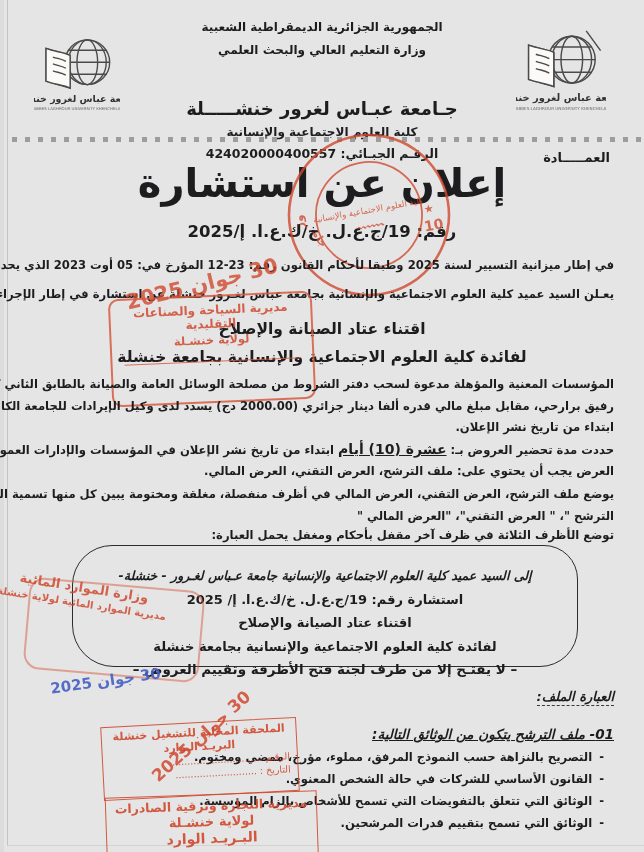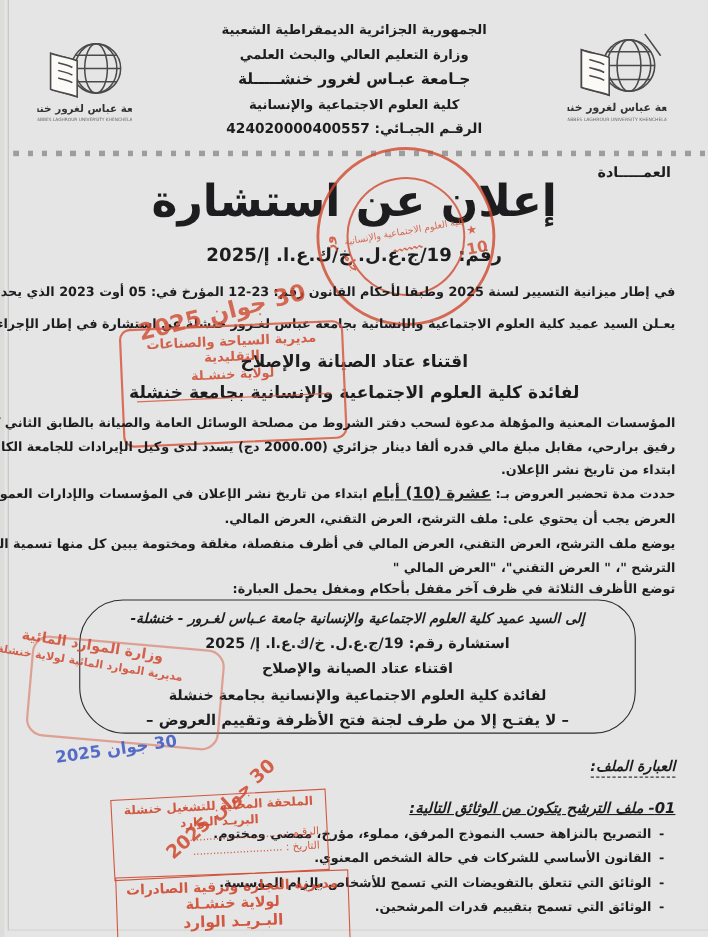--- a/index.html
+++ b/index.html
@@ -10,21 +10,21 @@
   }
   .edge-strip{position:absolute;left:0;top:0;width:4px;height:852px;background:#dcdcda;}
   .edge-line{position:absolute;left:7px;top:0;width:1px;height:846px;background:#c2c2c0;}
   .edge-bottom{position:absolute;left:7px;top:845px;right:0;height:1px;background:#d3d3d0;}
   .perforation{position:absolute;top:137px;left:12px;right:0;height:5px;
     background:repeating-linear-gradient(90deg,#9d9d9d 0 5px,transparent 5px 13px);}
 
   
   .hdr{position:absolute;top:16px;left:120px;right:120px;text-align:center;font-weight:bold;}
   .hdr .l{line-height:22.5px;font-size:12px;}
-  .hdr .l.univ{font-size:14px;}
+  .hdr .l.univ{font-size:18px;margin-top:37px;}
   .hdr .l.tax{font-size:12.5px;}
   .logo{position:absolute;}
   .logo.left{left:34px;top:28px;}
   .logo.right{left:516px;top:24px;}
 
   .deanship{position:absolute;top:150px;right:34px;font-size:13px;font-weight:bold;}
   .dateline{position:absolute;top:150px;left:52px;font-size:13.5px;font-weight:bold;}
 
   .title{position:absolute;top:160px;left:0;right:0;text-align:center;
     font-size:40px;font-weight:bold;letter-spacing:-1px;}
@@ -39,21 +39,21 @@
   .obj1{top:320px;} .obj2{top:348px;}
   .p3{top:374px;line-height:21.5px;}
   .p4{top:441px;} .p5{top:464px;}
   .p6{top:484px;line-height:21.5px;}
   .p7{top:528px;}
   .hl{font-size:14px;text-decoration:underline;}
 
   
   .envbox{position:absolute;top:545px;left:72px;width:506px;height:122px;
     border:1.6px solid #2c2c2c;border-radius:40px 34px 38px 42px;
-    text-align:center;padding-top:4px;box-sizing:border-box;}
+    text-align:center;padding-top:18px;box-sizing:border-box;}
   .envbox .bl{line-height:23.5px;font-size:13px;font-weight:bold;white-space:nowrap;}
   .envbox .bl.addr{font-style:italic;font-size:12.5px;}
   .envbox .bl.warn{font-size:13.5px;}
 
   
   .fc{position:absolute;top:686px;right:30px;left:20px;text-align:right;}
   .fc-h{display:inline-block;font-size:13px;font-weight:bold;font-style:italic;
     border-bottom:1px dashed #3a3a3a;padding-bottom:1px;}
   .fc-sub{margin-top:20px;font-size:13.5px;font-weight:bold;font-style:italic;
     text-decoration:underline;}

